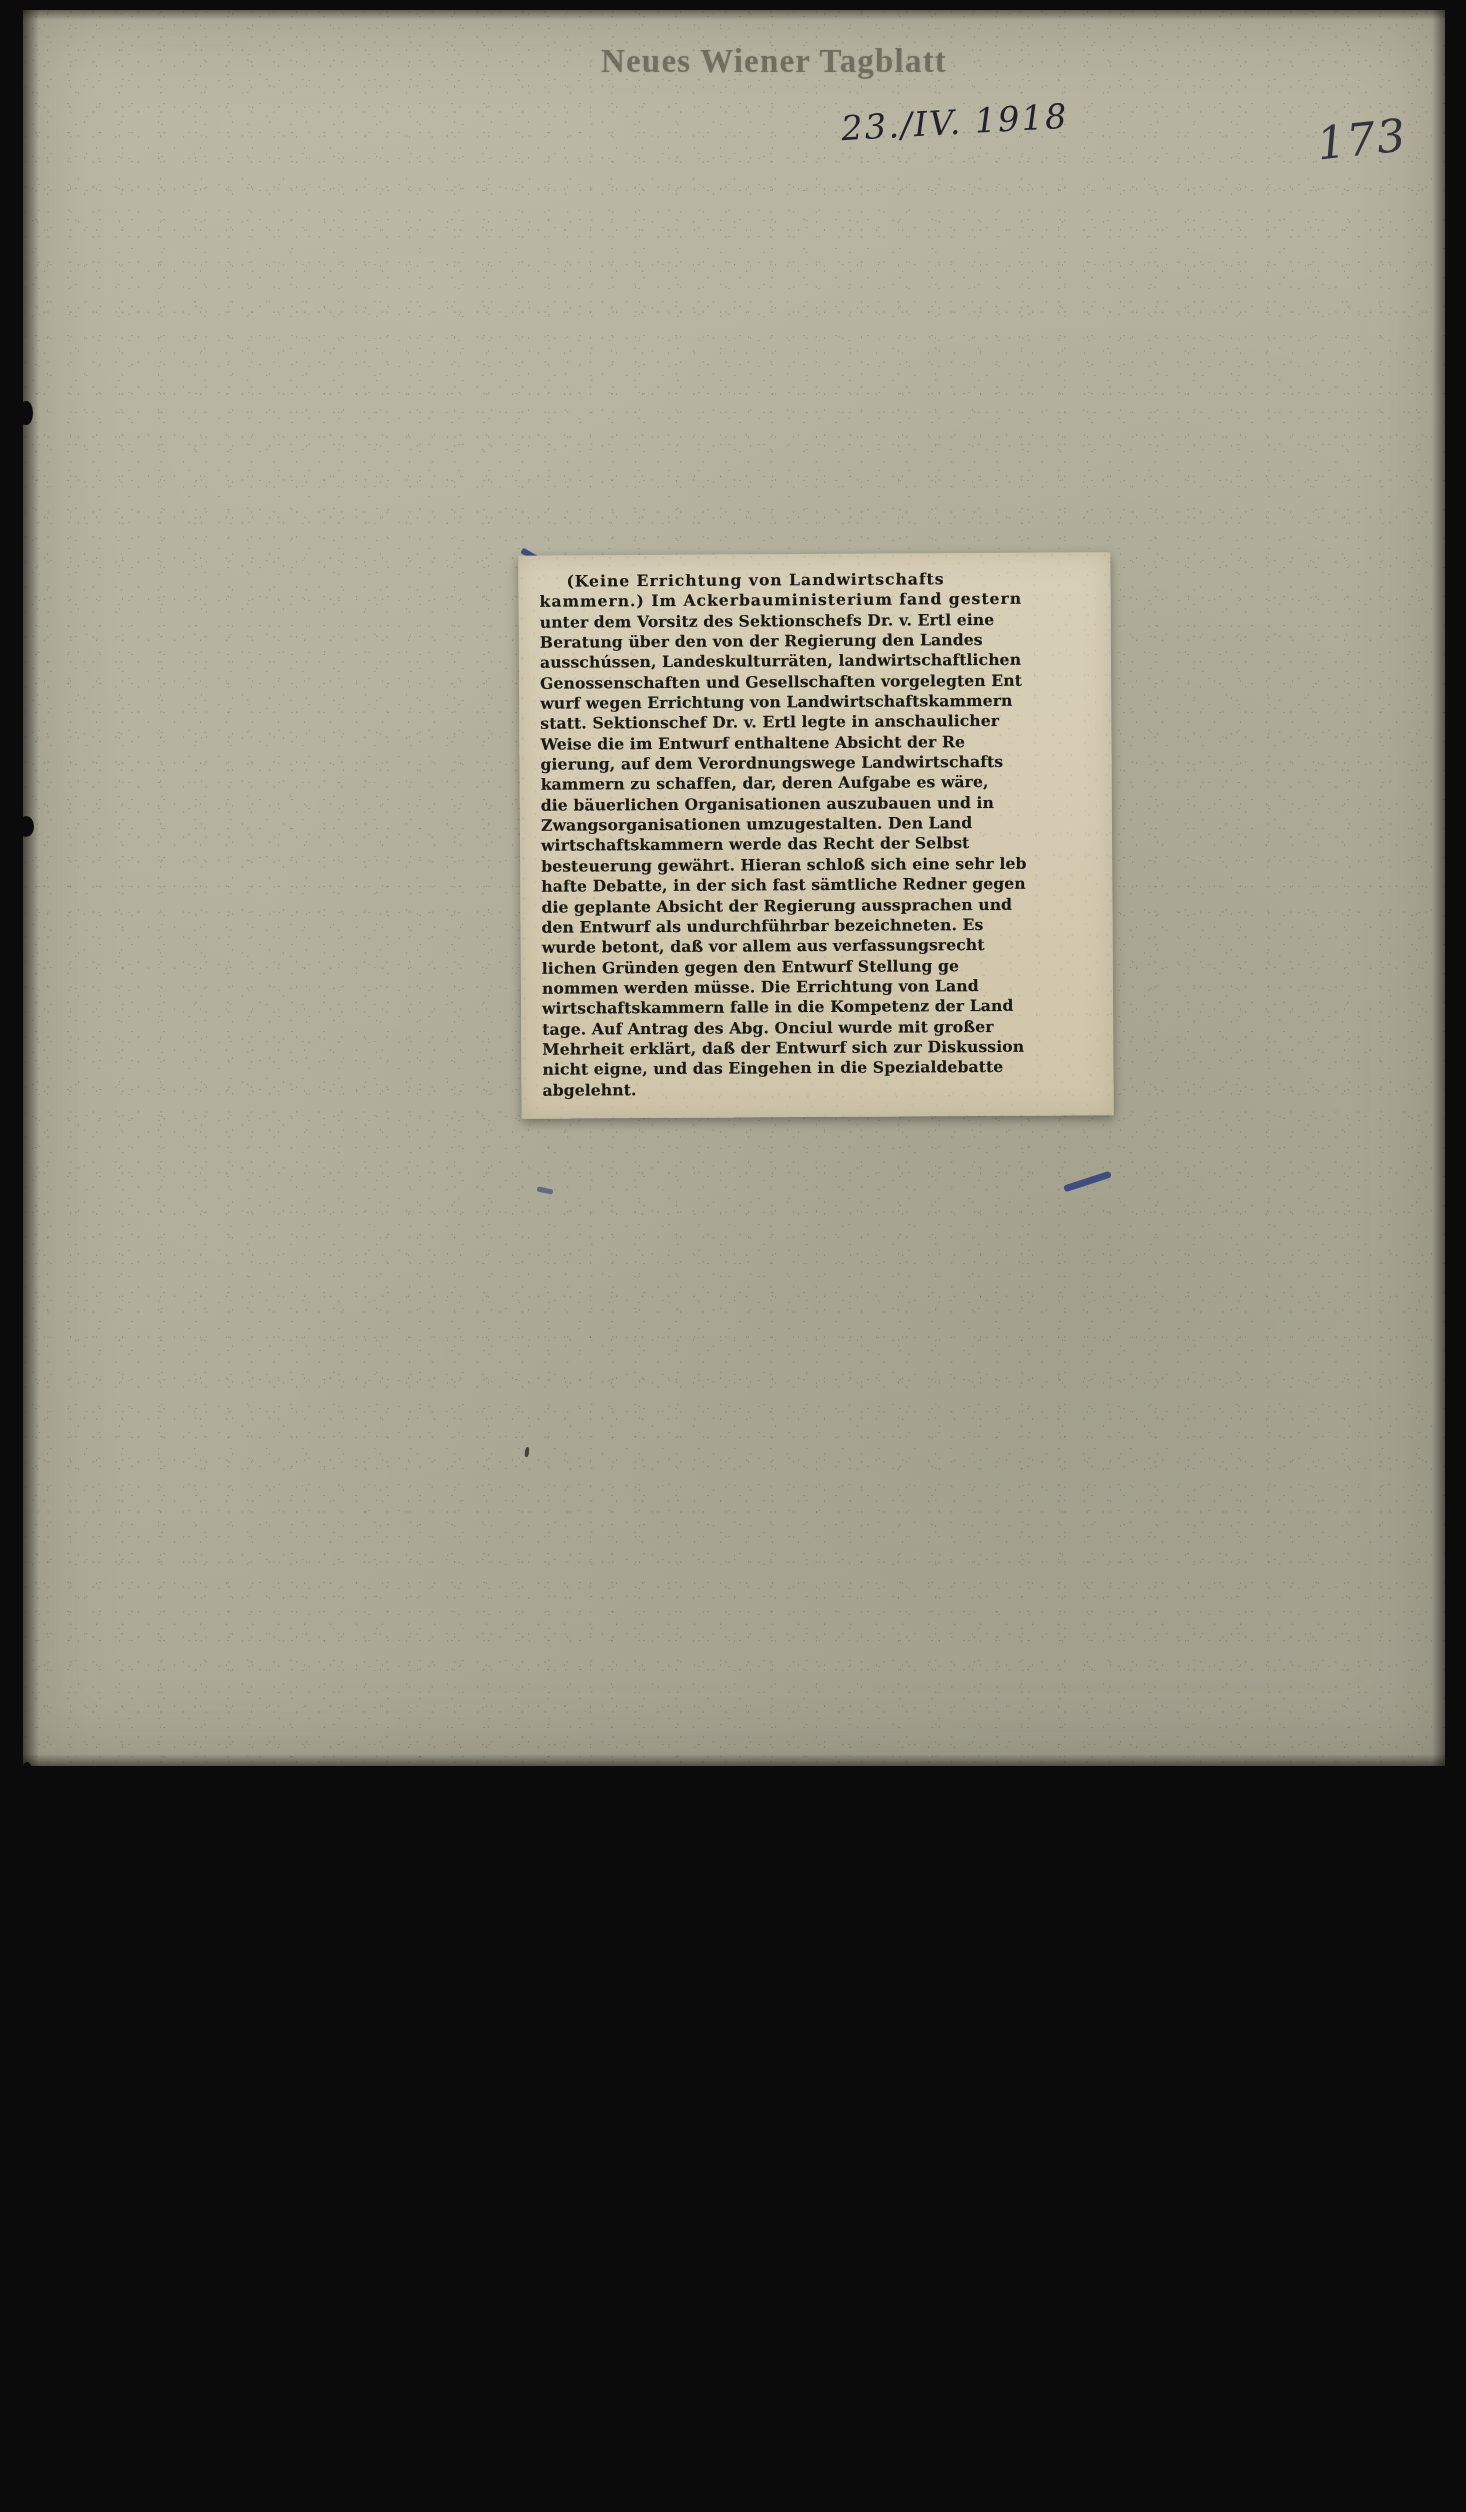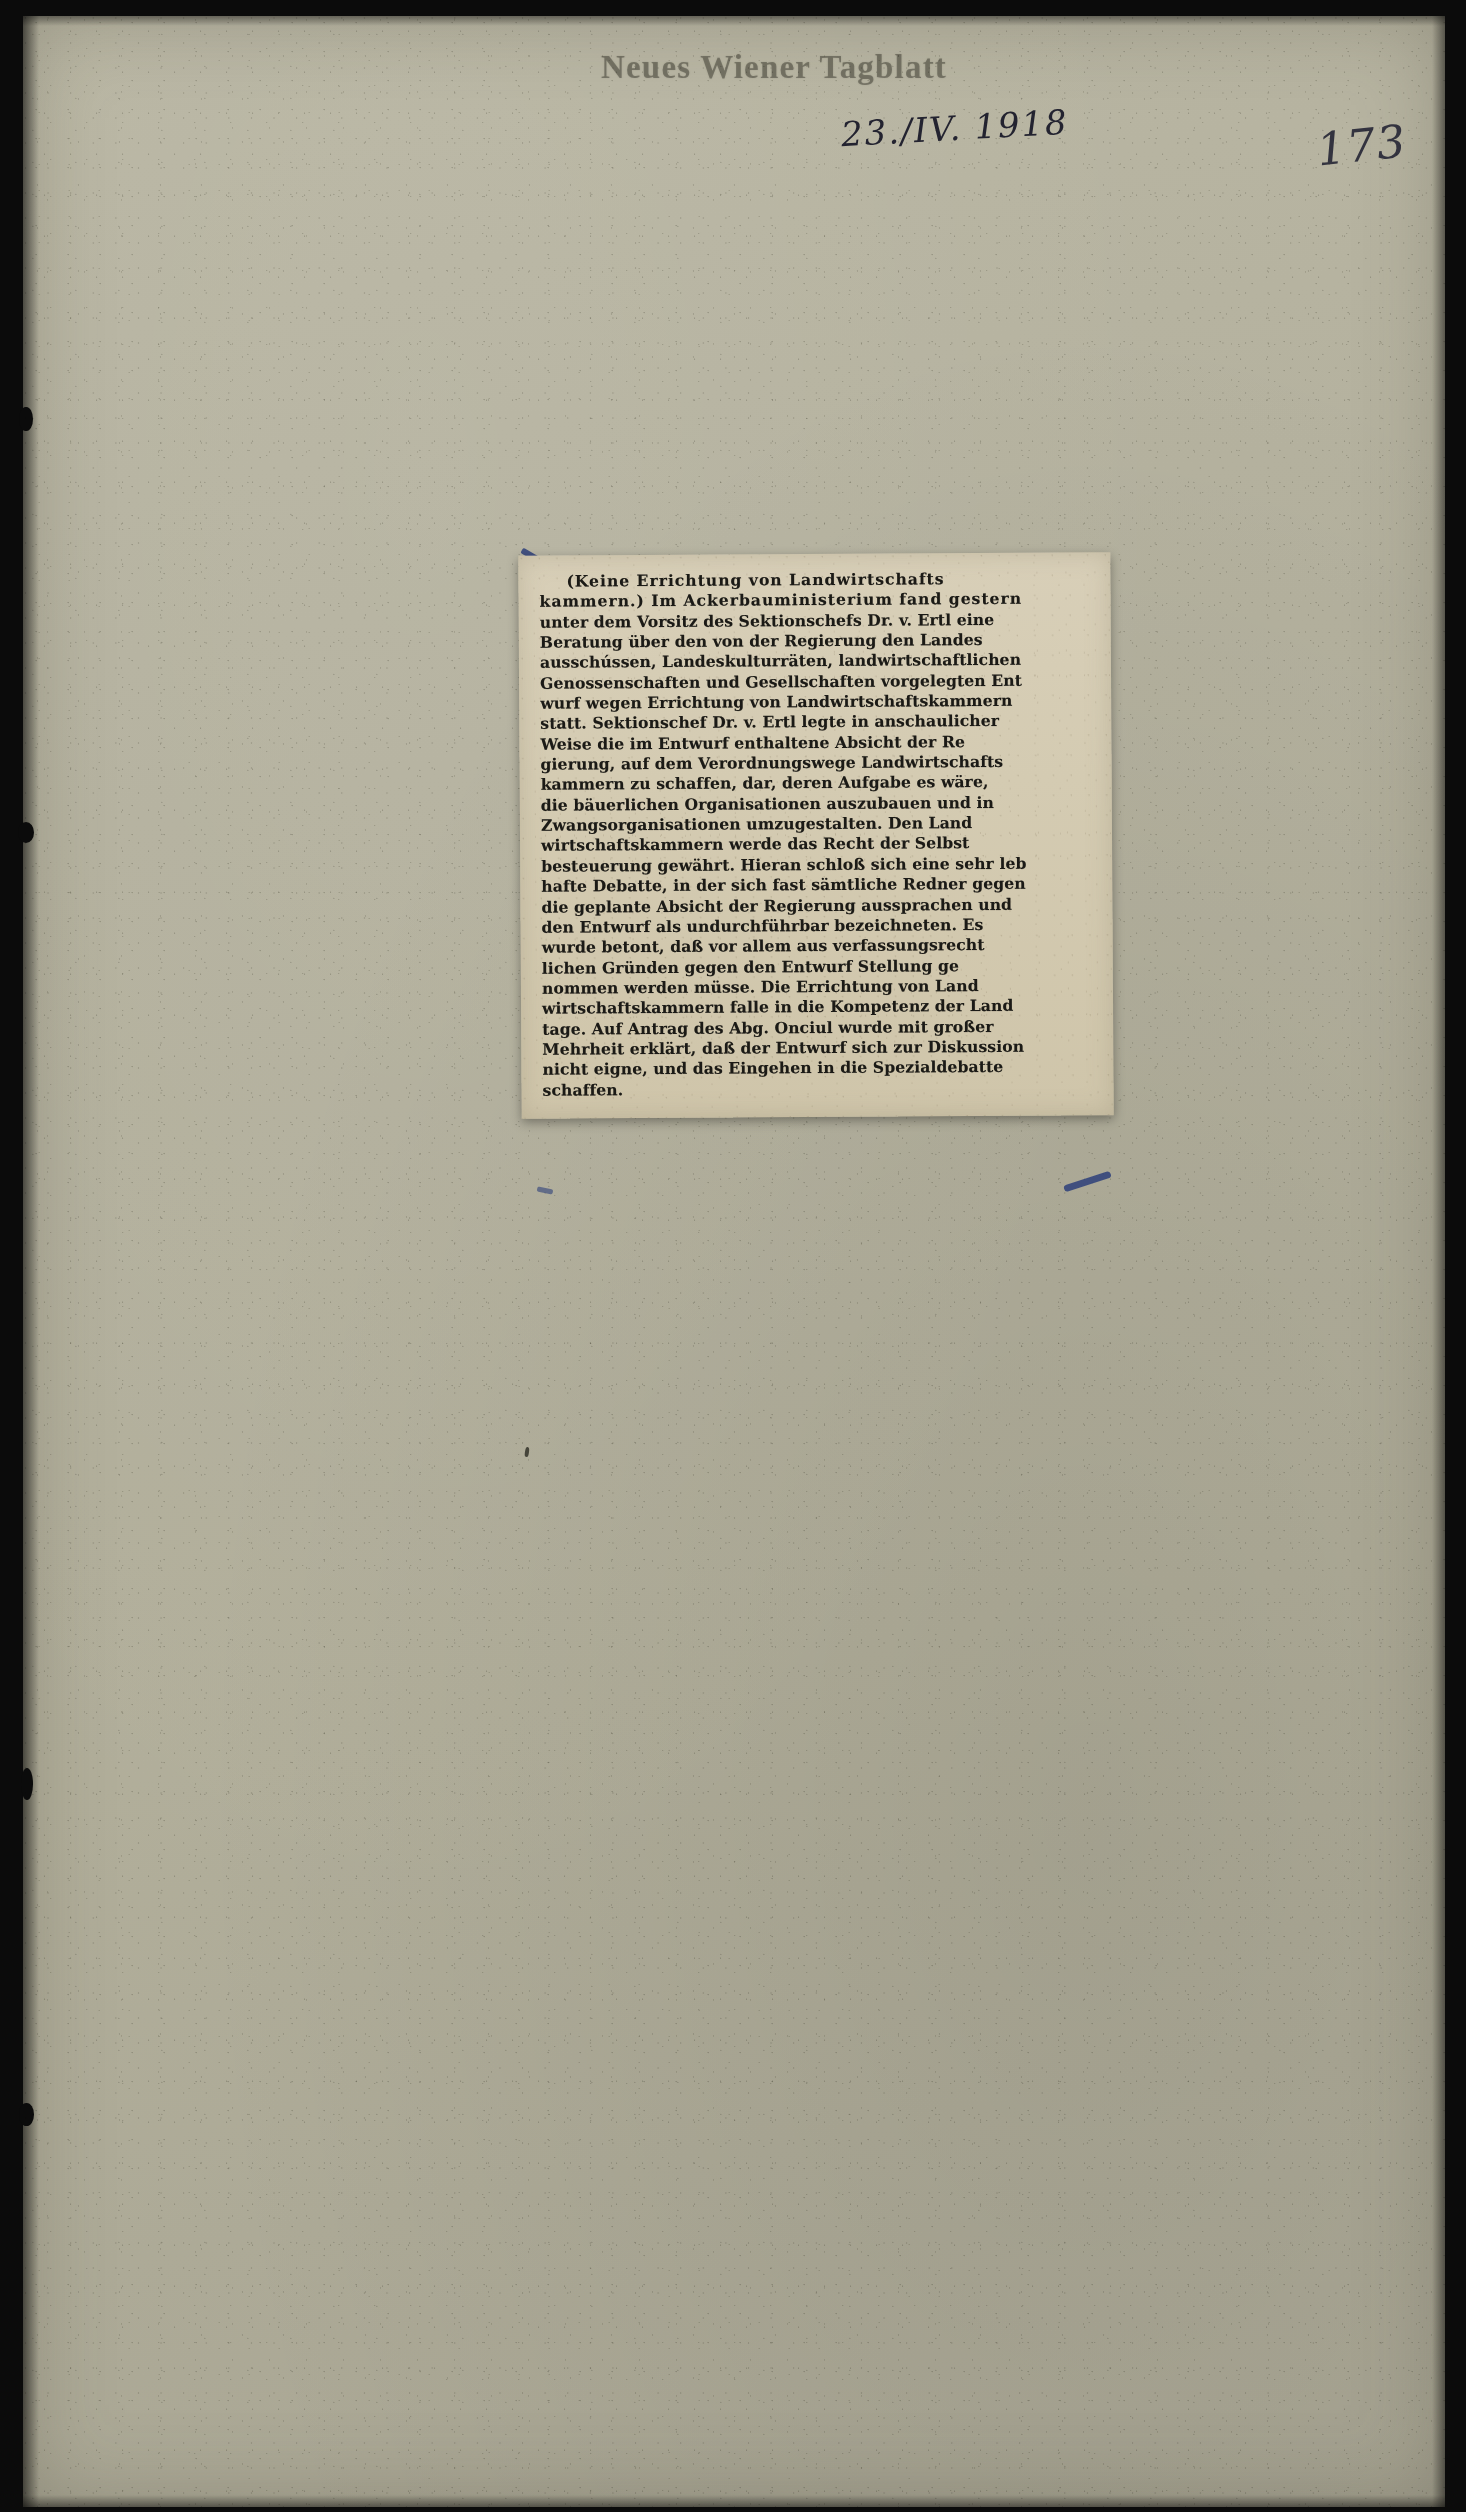--- a/index.html
+++ b/index.html
@@ -17,23 +17,23 @@
     width: 1467px;
     height: 2512px;
     background: #0b0b0b;
     overflow: hidden;
   }
 
   
   .sheet {
     position: absolute;
     left: 23px;
-    top: 16px;
+    top: 10px;
     width: 1422px;
-    height: 2491px;
+    height: 1756px;
     background:
       radial-gradient(ellipse at 28% 18%, rgba(255,255,255,0.05), rgba(0,0,0,0) 55%),
       radial-gradient(ellipse at 75% 72%, rgba(0,0,0,0.07), rgba(0,0,0,0) 60%),
       linear-gradient(170deg, #b9b6a3 0%, #b4b19e 30%, #b1ae9a 65%, #a9a694 100%);
     box-shadow: inset 0 0 85px rgba(80,78,62,0.35);
   }
   
   .sheet::after {
     content: "";
     position: absolute;
@@ -261,21 +261,21 @@
       <span>hafte Debatte, in der sich fast sämtliche Redner gegen</span><br>
       <span>die geplante Absicht der Regierung aussprachen und</span><br>
       <span>den Entwurf als undurchführbar bezeichneten.   Es</span><br>
       <span>wurde betont, daß vor allem aus verfassungsrecht­</span><br>
       <span>lichen Gründen gegen den Entwurf Stellung ge­</span><br>
       <span>nommen werden müsse.  Die Errichtung von Land­</span><br>
       <span>wirtschaftskammern falle in die Kompetenz der Land­</span><br>
       <span>tage. Auf Antrag des Abg. Onciul wurde mit großer</span><br>
       <span>Mehrheit erklärt, daß der Entwurf sich zur Diskussion</span><br>
       <span>nicht eigne, und das Eingehen in die Spezialdebatte</span><br>
-      <span>schaffen.</span>
+      <span>abgelehnt.</span>
     </div>
   </div>
 
   <div class="blue-mark bm-br"></div>
   <div class="blue-mark bm-bl"></div>
 
   <div class="ink-dot"></div>
 </div>
 
 

